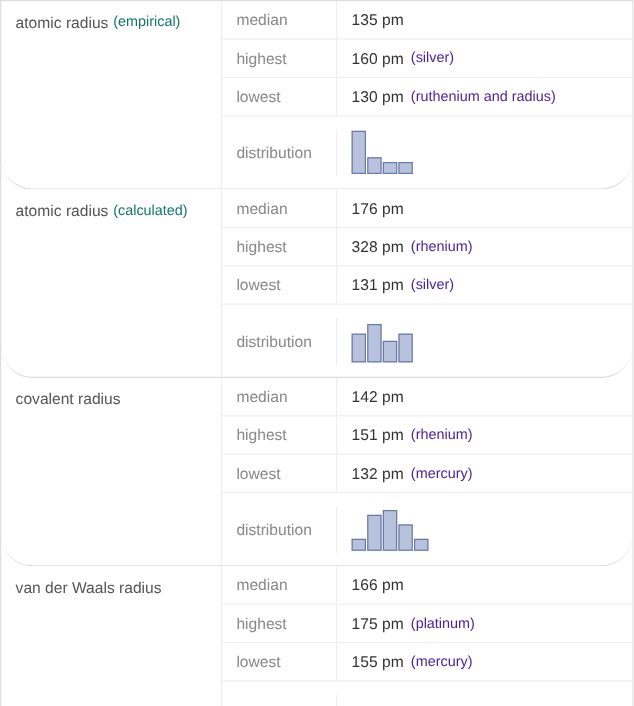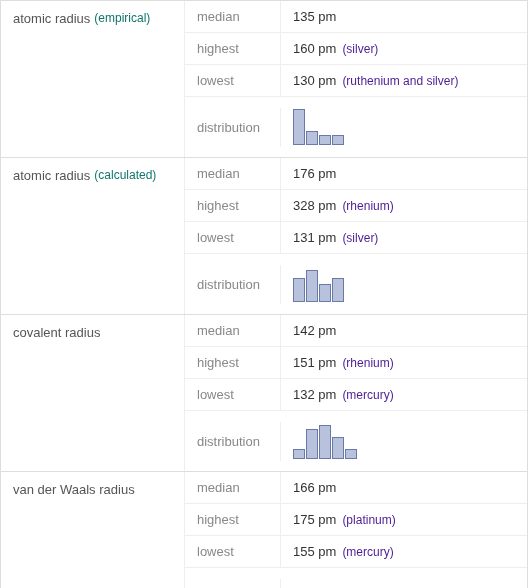--- a/index.html
+++ b/index.html
@@ -1,26 +1,26 @@
 <!DOCTYPE html>
 <html><head>
   <meta charset="utf-8">
   <style>
     * { box-sizing: border-box; margin: 0; padding: 0; }
     body { font-family: Arial, Helvetica, sans-serif; font-size: 13px; color: #333; background: #fff; width: 528px; }
     .table { border: 1px solid #ddd; border-collapse: collapse; width: 100%; }
-    .group-row { display: flex; border-bottom: 1px solid #ddd; }
+    .group-row { display: flex; border-bottom: 1px solid #ddd; border-radius: 26px; }
     .group-row:last-child { border-bottom: none; }
     .prop-cell { width: 184px; padding: 10px 12px; border-right: 1px solid #eee; color: #555; display: flex; align-items: flex-start; }
     .sub { color: #0f766e; font-size: 12px; margin-left: 4px; }
     .rows-cell { flex: 1; }
     .row { display: flex; border-bottom: 1px solid #eee; align-items: center; min-height: 30px; }
     .row:last-child { border-bottom: none; }
     .stat-cell { width: 96px; padding: 8px 12px; border-right: 1px solid #eee; color: #888; }
-    .val-cell { flex: 1; padding: 0 12px; color: #333; display: flex; align-items: center; gap: 6px; }
+    .val-cell { flex: 1; padding: 0 12px; color: #333; display: flex; gap: 6px; }
     .qual { color: #4c1d95; font-size: 12px; }
     .dist-row .stat-cell, .dist-row .val-cell { padding-top: 12px; padding-bottom: 12px; }
     .dist-row { min-height: 56px; }
     .chart { display: flex; align-items: flex-end; gap: 1px; height: 36px; }
     .bar { width: 12px; background: #b8c2dd; border: 1px solid #6a7aa8; border-bottom: 1px solid #6a7aa8; }
   </style>
 </head>
 <body>
 
 <div class="table">
@@ -40,21 +40,21 @@
           <div class="stat-cell">highest</div>
           <div class="val-cell">
             <span>160 pm</span>
             <span class="qual">(silver)</span>
           </div>
         </div>
         <div class="row">
           <div class="stat-cell">lowest</div>
           <div class="val-cell">
             <span>130 pm</span>
-            <span class="qual">(ruthenium and silver)</span>
+            <span class="qual">(ruthenium and radius)</span>
           </div>
         </div>
         <div class="row dist-row">
           <div class="stat-cell">distribution</div>
           <div class="val-cell">
             <div class="chart">
               <div class="bar" style="height: 36px;"></div>
               <div class="bar" style="height: 14px;"></div>
               <div class="bar" style="height: 10px;"></div>
               <div class="bar" style="height: 10px;"></div>

